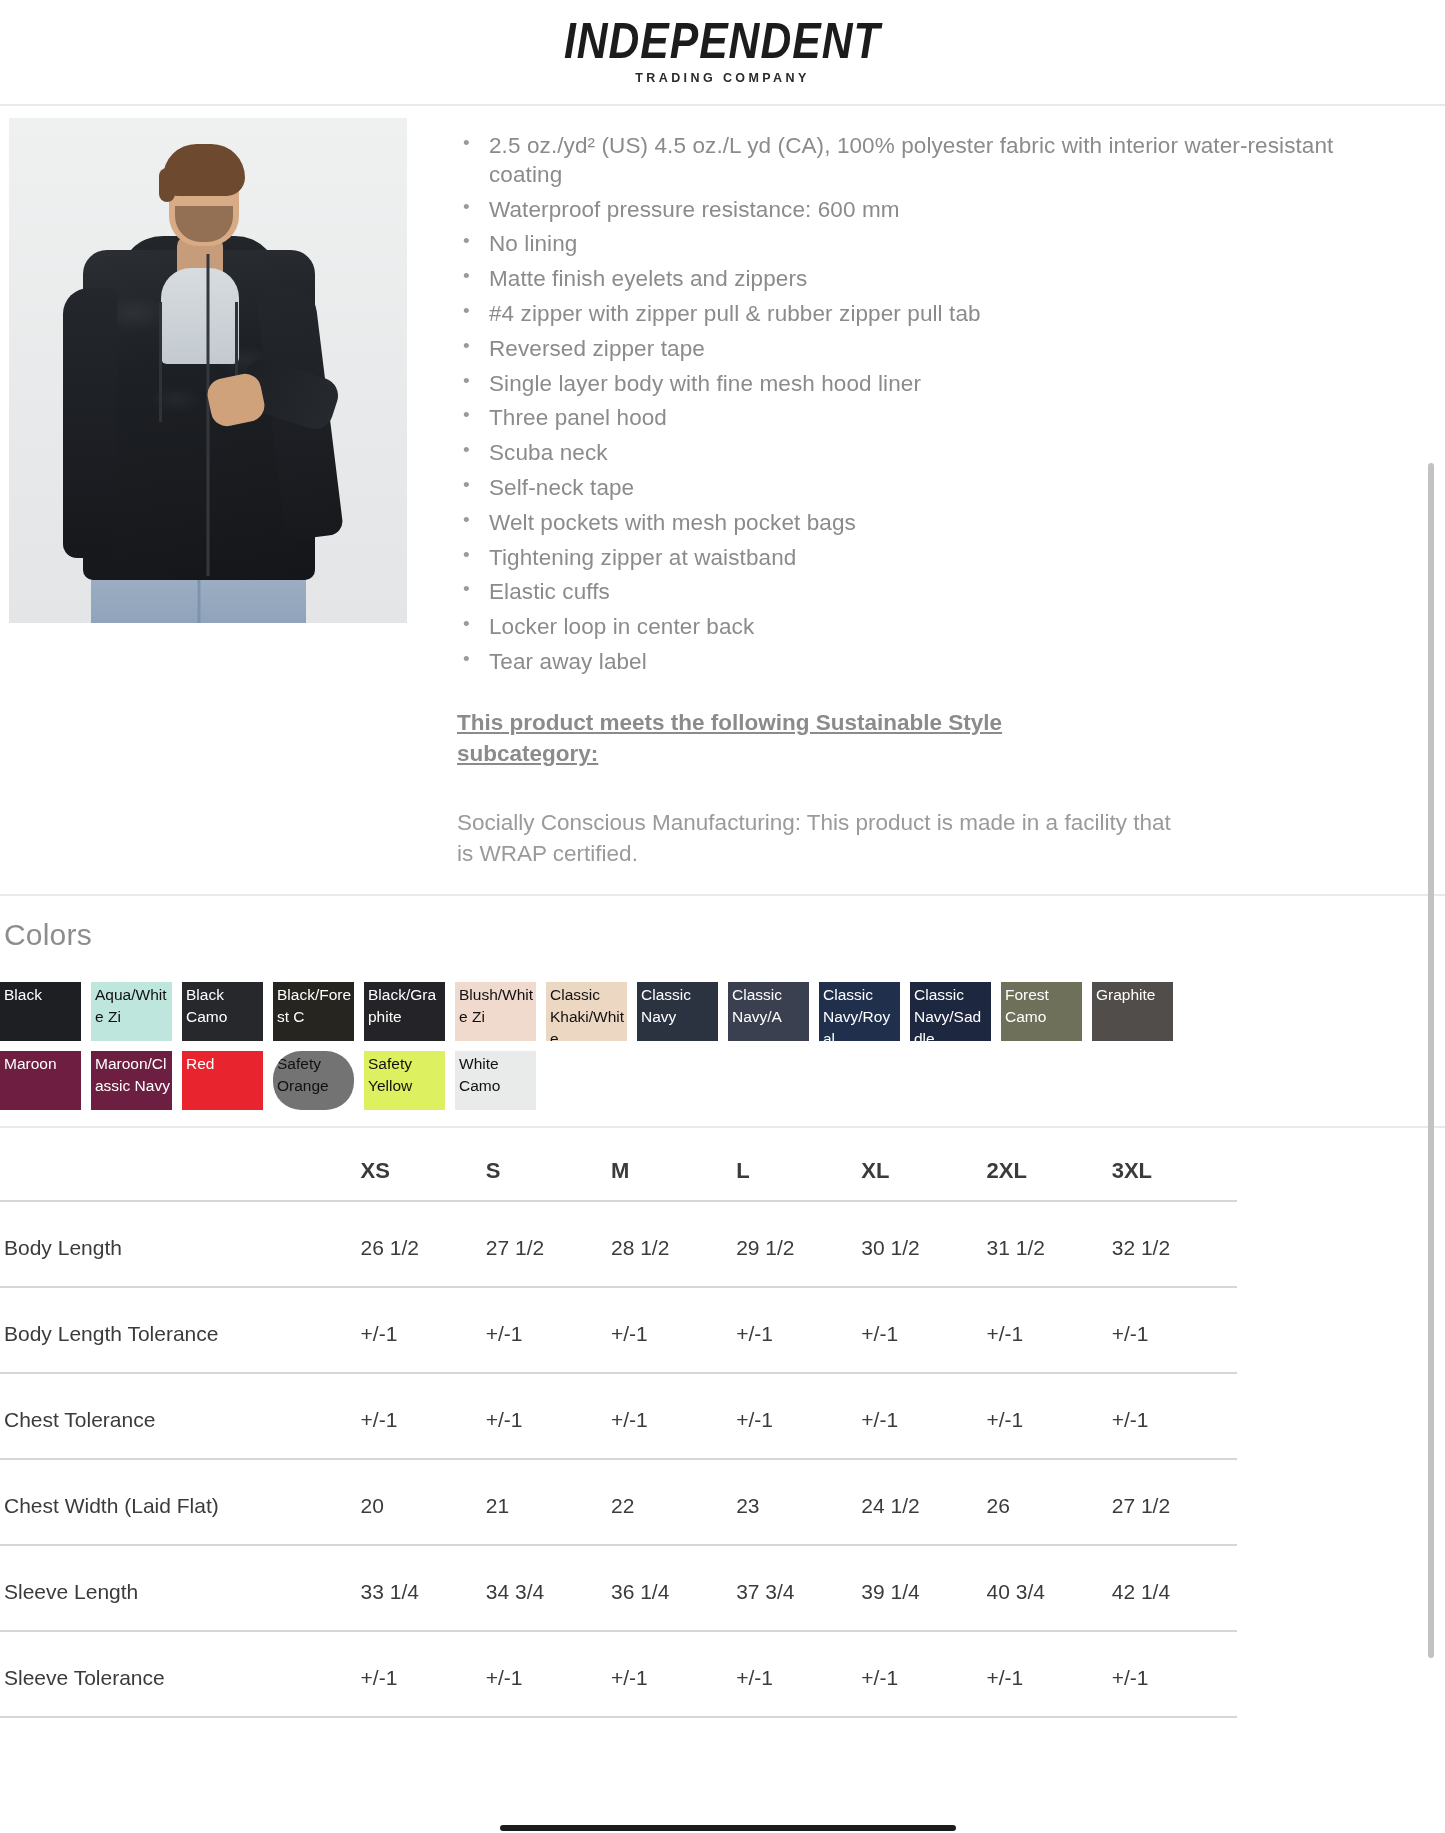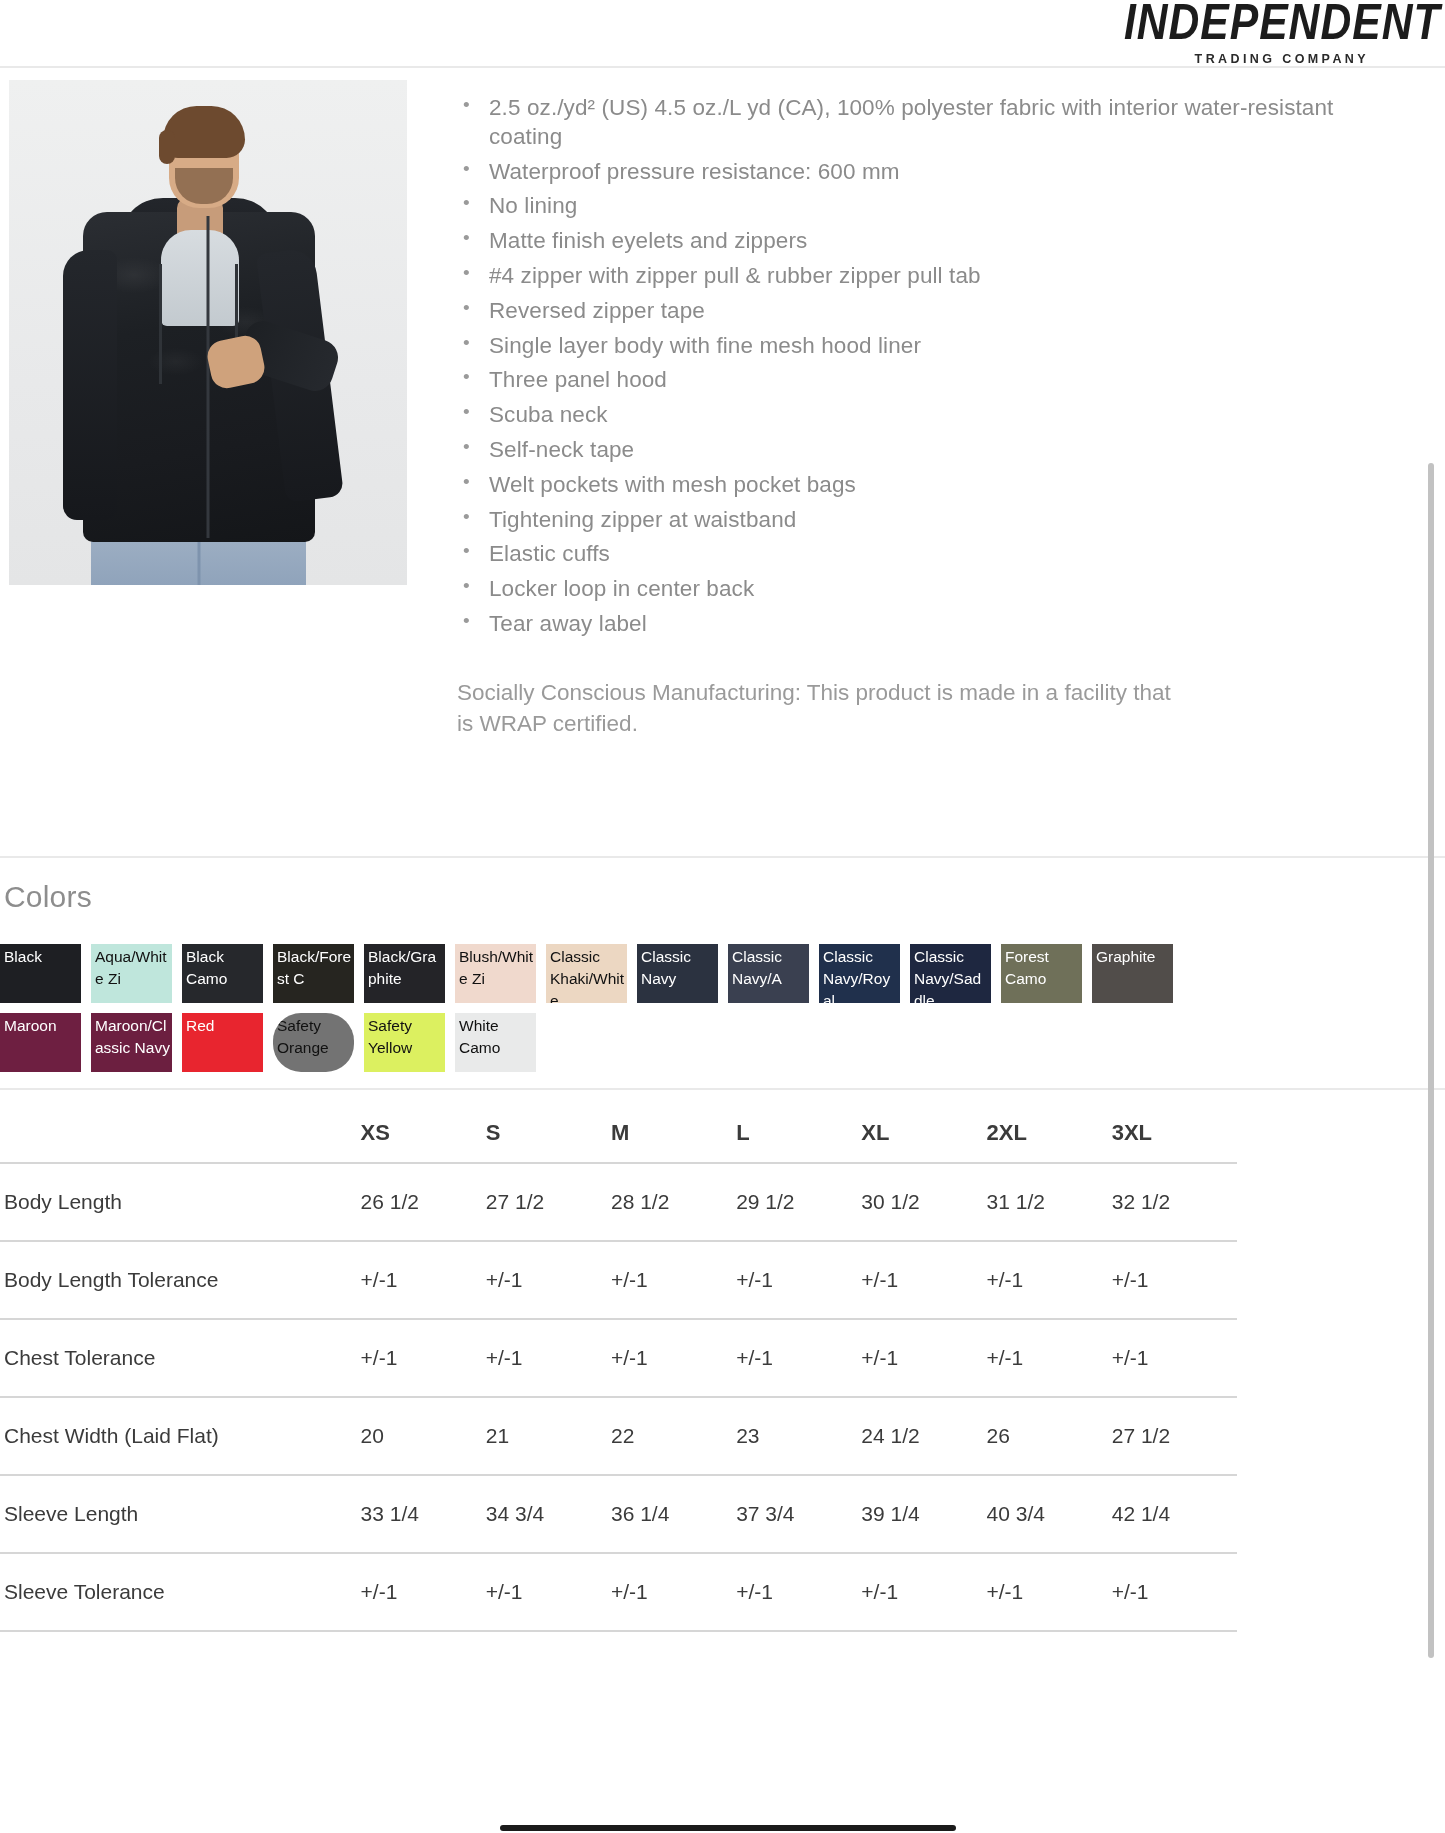--- a/index.html
+++ b/index.html
@@ -12,24 +12,24 @@
   }
   .page {
     position: relative;
     width: 1445px;
     height: 1833px;
     background: #fff;
   }
 
   
   .header {
-    height: 68px;
+    height: 106px;
     display: flex;
     align-items: center;
-    justify-content: flex-end;
+    justify-content: center;
     border-bottom: 2px solid #e9e9e9;
     background: #fff;
   }
   .logo-wrap {
     display: flex;
     flex-direction: column;
     align-items: center;
     line-height: 1;
   }
   .logo-main {
@@ -239,21 +239,21 @@
     text-align: left;
     font-size: 22px;
     font-weight: bold;
     color: #3b3b3b;
     padding: 8px 0 16px 0;
   }
   table.meas thead tr { border-bottom: 2px solid #d6d6d6; }
   table.meas td {
     font-size: 21px;
     color: #3b3b3b;
-    padding: 26px 0 26px 0;
+    padding: 34px 0 26px 0;
     border-bottom: 2px solid #d6d6d6;
   }
   table.meas td.rowlabel { padding-left: 4px; }
 
   
   .vscroll {
     position: absolute;
     right: 11px;
     top: 463px;
     width: 6px;
@@ -315,20 +315,21 @@
           <li>Single layer body with fine mesh hood liner</li>
           <li>Three panel hood</li>
           <li>Scuba neck</li>
           <li>Self-neck tape</li>
           <li>Welt pockets with mesh pocket bags</li>
           <li>Tightening zipper at waistband</li>
           <li>Elastic cuffs</li>
           <li>Locker loop in center back</li>
           <li>Tear away label</li>
         </ul>
+      <div class="sustain-heading">This product meets the following Sustainable Style subcategory:</div>
       <div class="sustain-body">Socially Conscious Manufacturing: This product is made in a facility that is WRAP certified.</div>
     </div>
   </div>
 
   <div class="colors-section">
     <div class="section-title">Colors</div>
     <div class="swatch-grid">
         <div class="swatch" style="background: rgb(30, 31, 35);">
           <span class="swatch-label">Black</span>
         </div>

